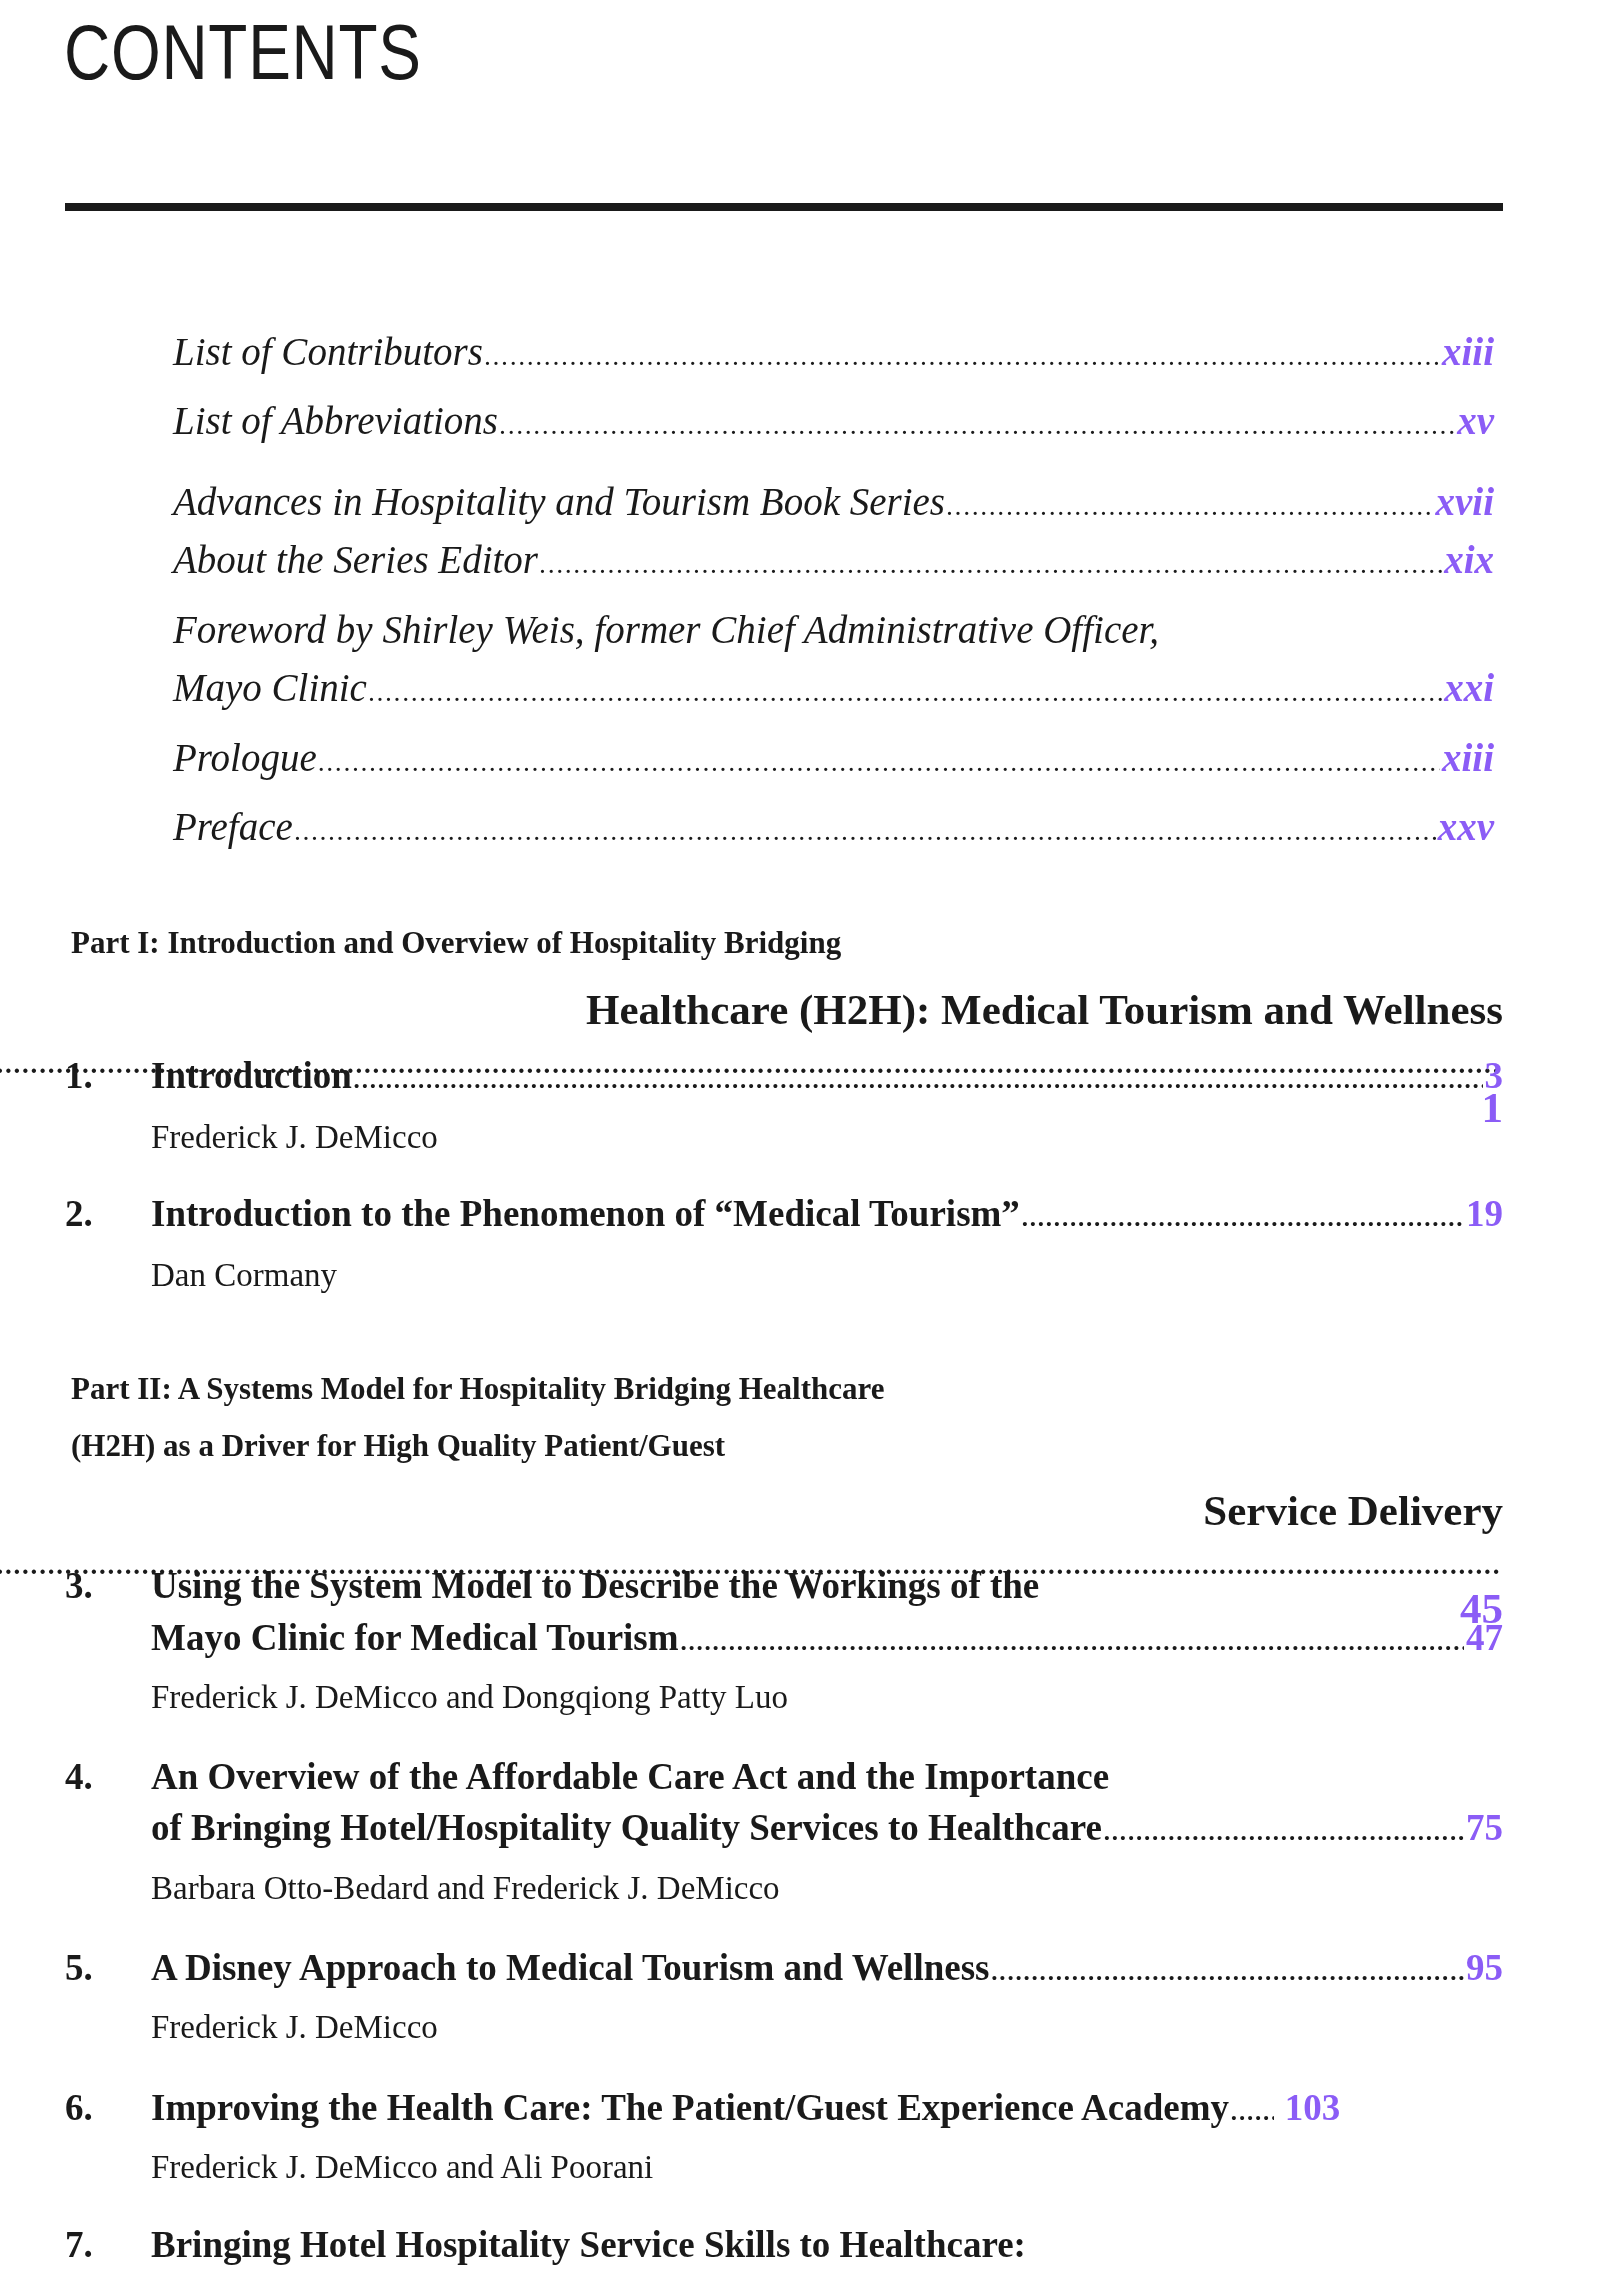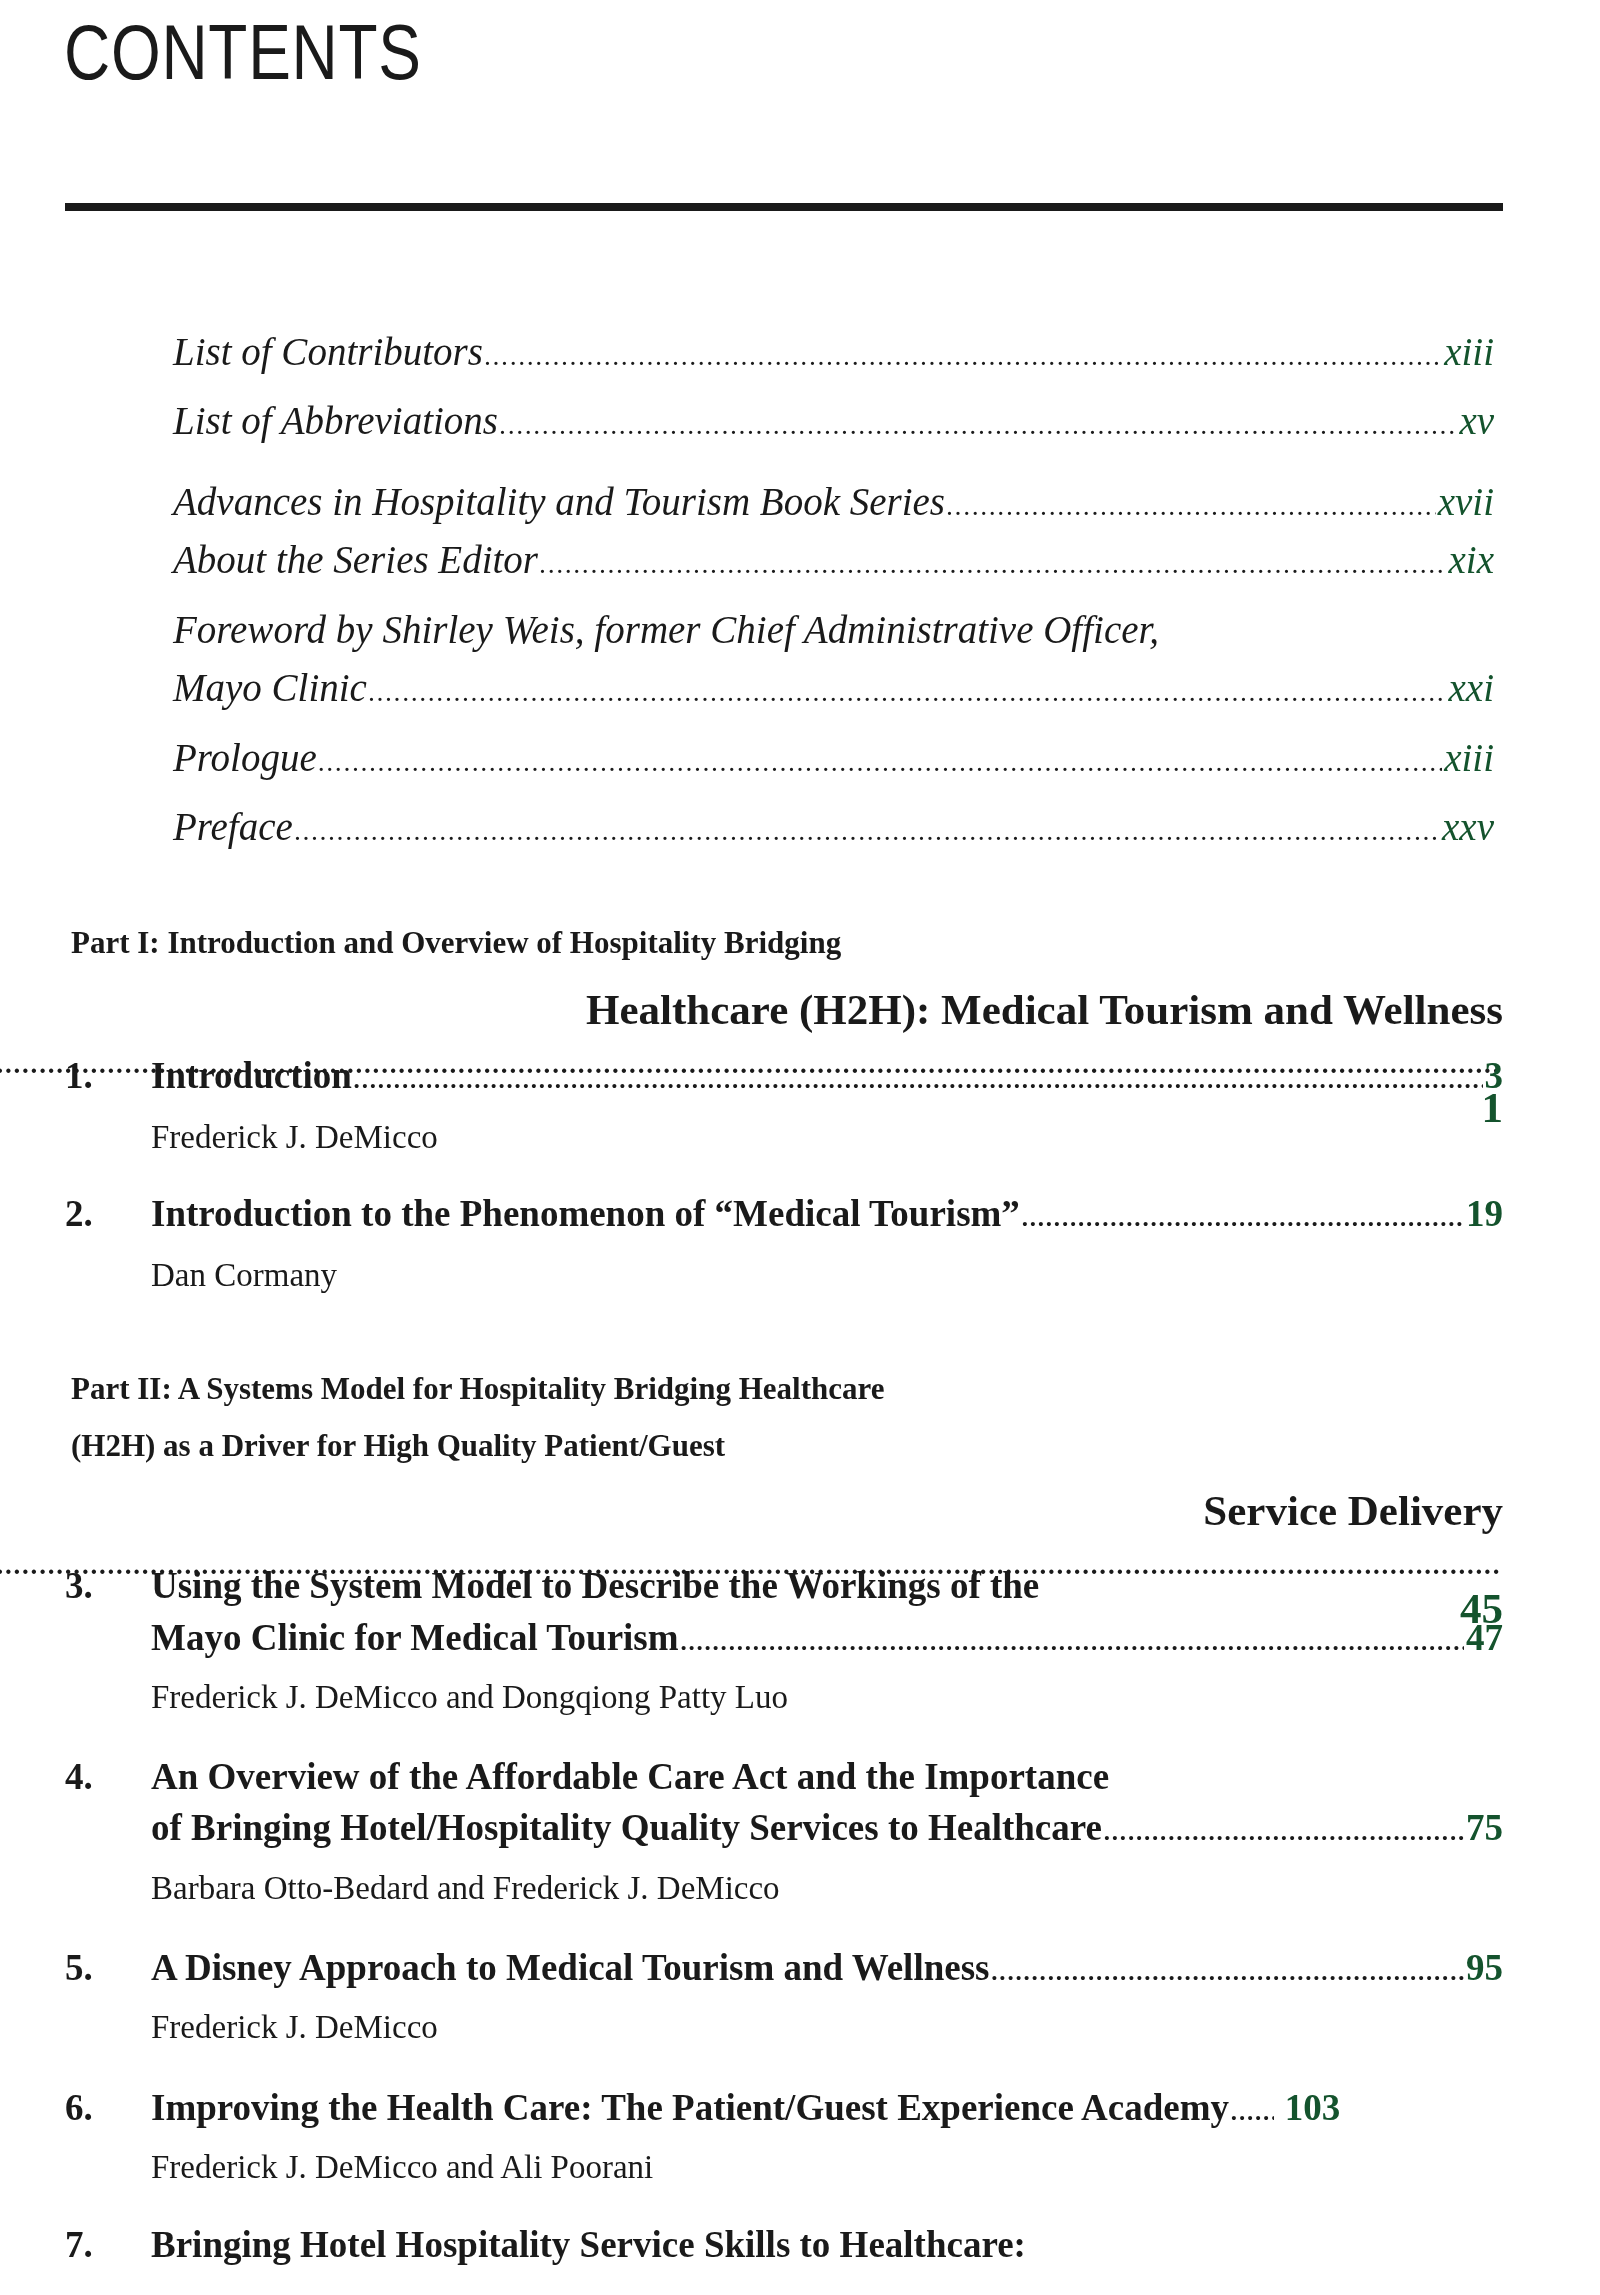--- a/index.html
+++ b/index.html
@@ -8,21 +8,21 @@
     position: absolute; left: 64px; top: 12.5px;
     font-family: "Liberation Sans", sans-serif; font-weight: normal;
     font-size: 78px; letter-spacing: 0.9px; line-height: 1; transform: scaleX(0.82); transform-origin: left top;
     color: #1a1a1a;
   }
   .rule { position: absolute; left: 65px; top: 203px; width: 1438px; height: 8px; background: #1a1a1a; }
 
   .row { position: absolute; display: flex; align-items: flex-end; white-space: nowrap; }
   .lead { flex: 1; overflow: hidden; margin: 0 1.8px; }
   .lead::before { content: "........................................................................................................................................................................................................................................................................................................................................................"; letter-spacing: 1.8px; }
-  .page { color: #14532d; }
+  .page { color: #8b5cf6; font-weight: bold; }
 
   .fm { left: 173px; width: 1321px; font-family: "Liberation Serif", serif; font-style: italic; font-size: 39px; }
   .fm .lead::before { font-size: 27px; }
   .fm-line { position: absolute; left: 173px; font-family: "Liberation Serif", serif; font-style: italic; font-size: 39px; white-space: nowrap; }
 
   .part { left: 65px; width: 1438px; font-family: "Liberation Serif", serif; font-weight: bold; font-size: 43px; flex-direction: column; }
   .part-line { position: absolute; left: 65px; font-family: "Liberation Serif", serif; font-weight: bold; font-size: 31px; white-space: nowrap; margin-left: 6px; }
   .part .lead::before { font-size: 27px; }
 
   .ch { left: 65px; width: 1438px; font-family: "Liberation Serif", serif; font-weight: bold; font-size: 37px; }

